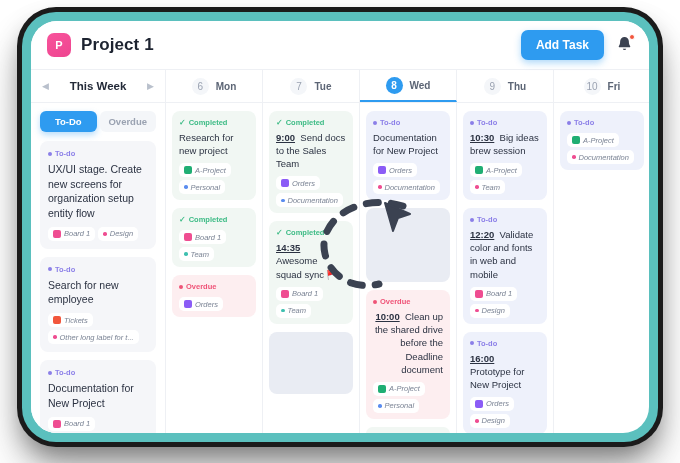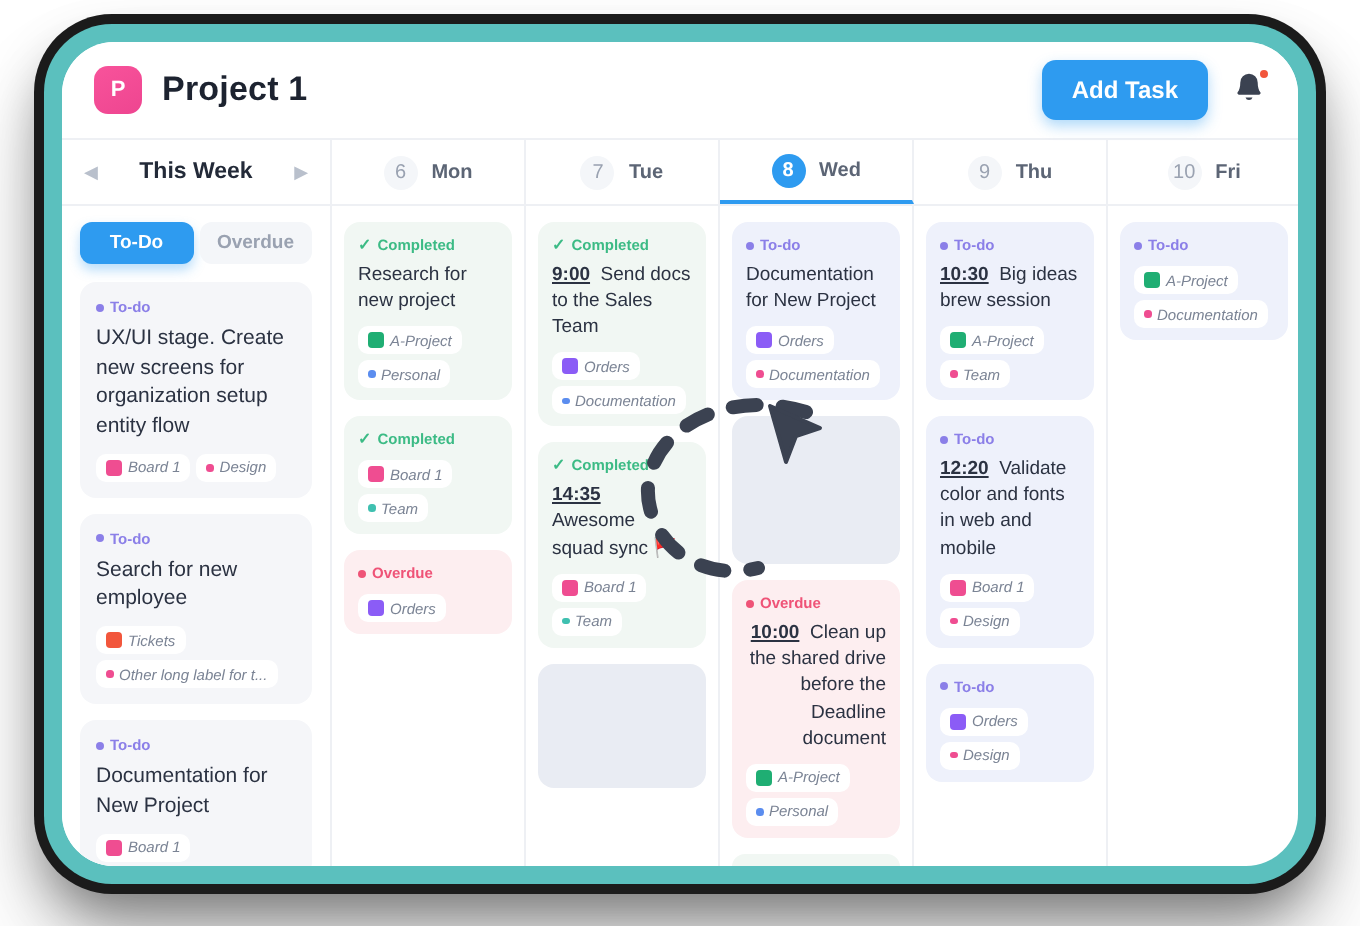--- a/index.html
+++ b/index.html
@@ -414,20 +414,21 @@
                   <span class="dt" style="background:#ef4d91"></span>
                   <span>Design</span>
                 </span>
               </div>
             </div>
             <div class="card todo">
               <div class="status s-todo">
                 <span class="dot"></span>
                 <span>To-do</span>
               </div>
+              <div class="card-title"><span class="time">16:00</span>&nbsp; <span>Prototype for New Project</span></div>
               <div class="tags">
                 <span class="tag">
                   <span class="sq" style="background:#8b5cf6"></span>
                   <span>Orders</span>
                 </span>
                 <span class="tag">
                   <span class="dt" style="background:#ef4d91"></span>
                   <span>Design</span>
                 </span>
               </div>

